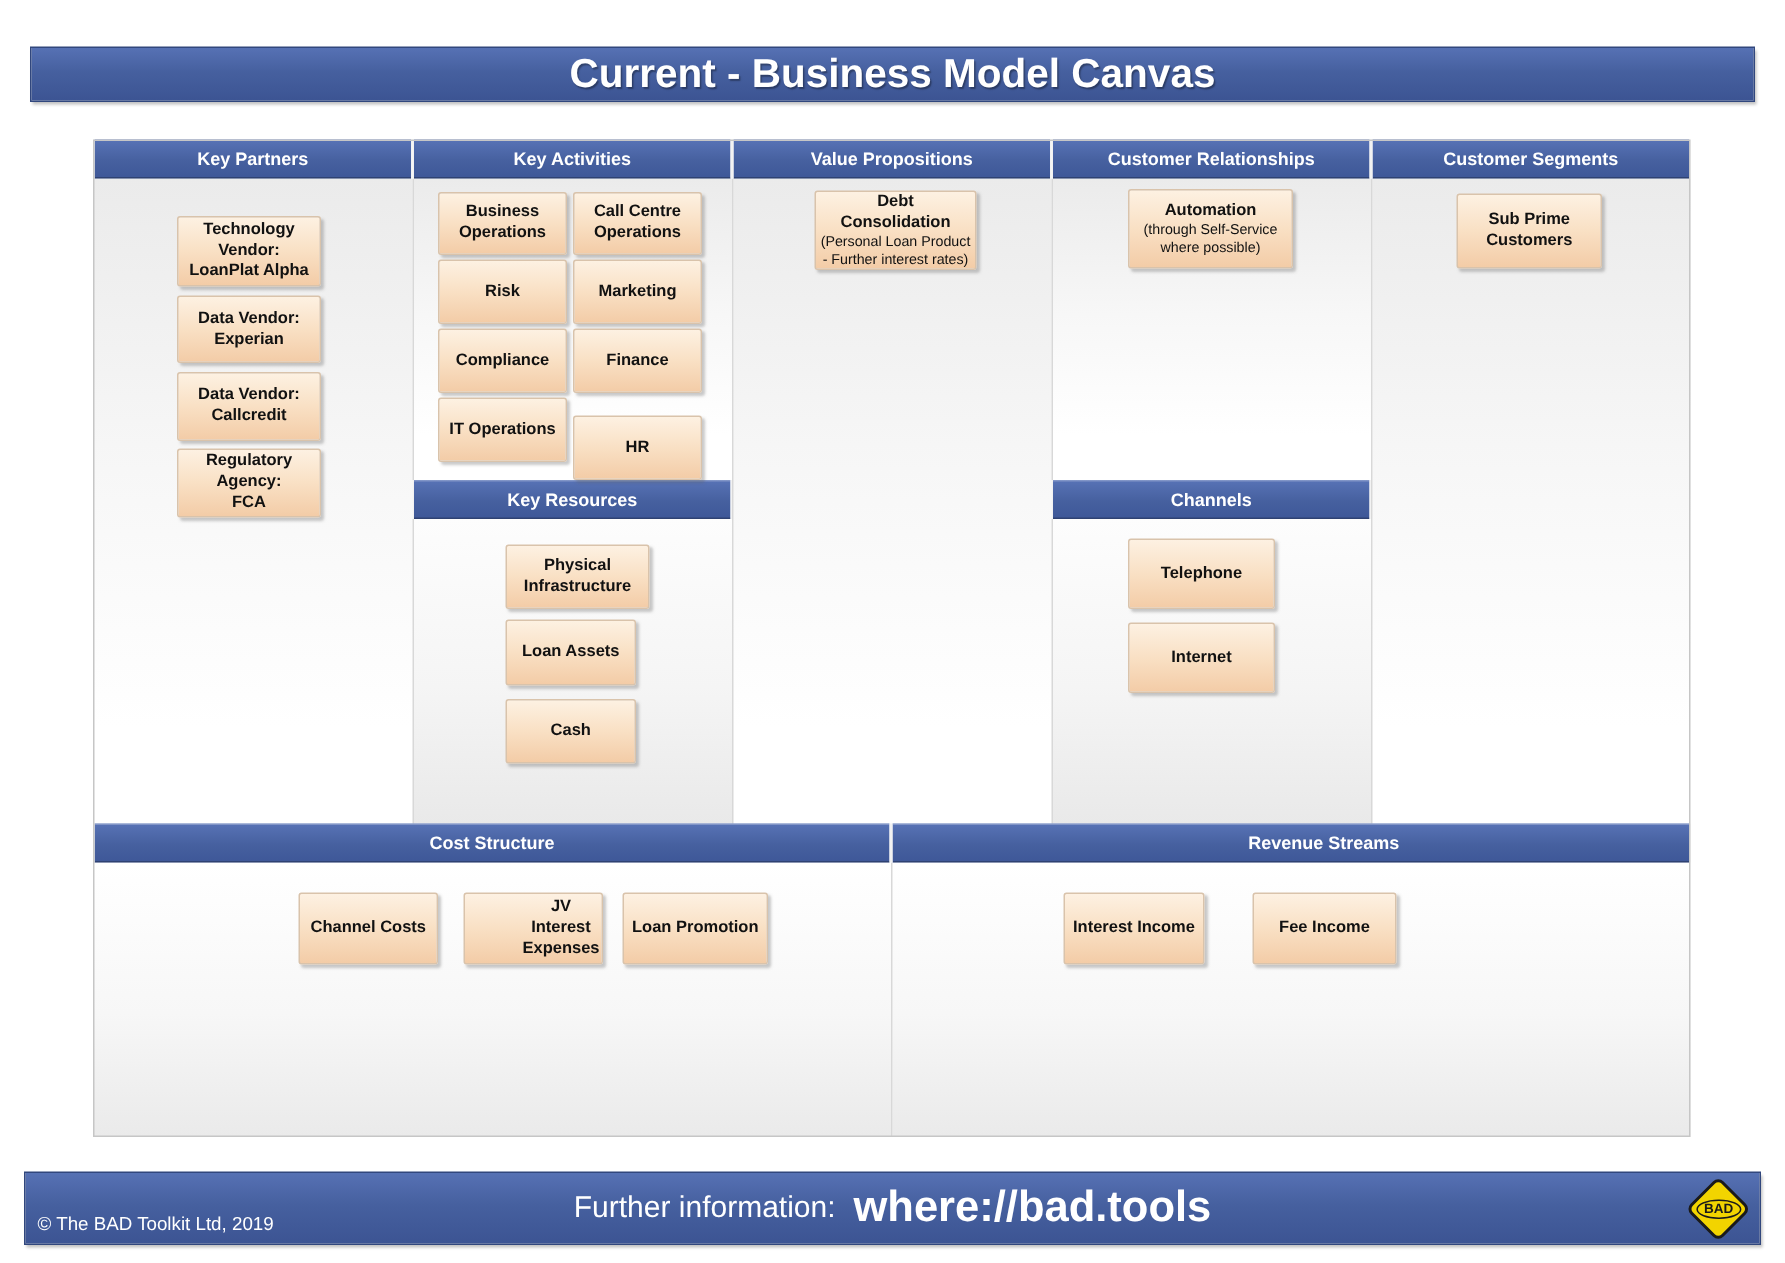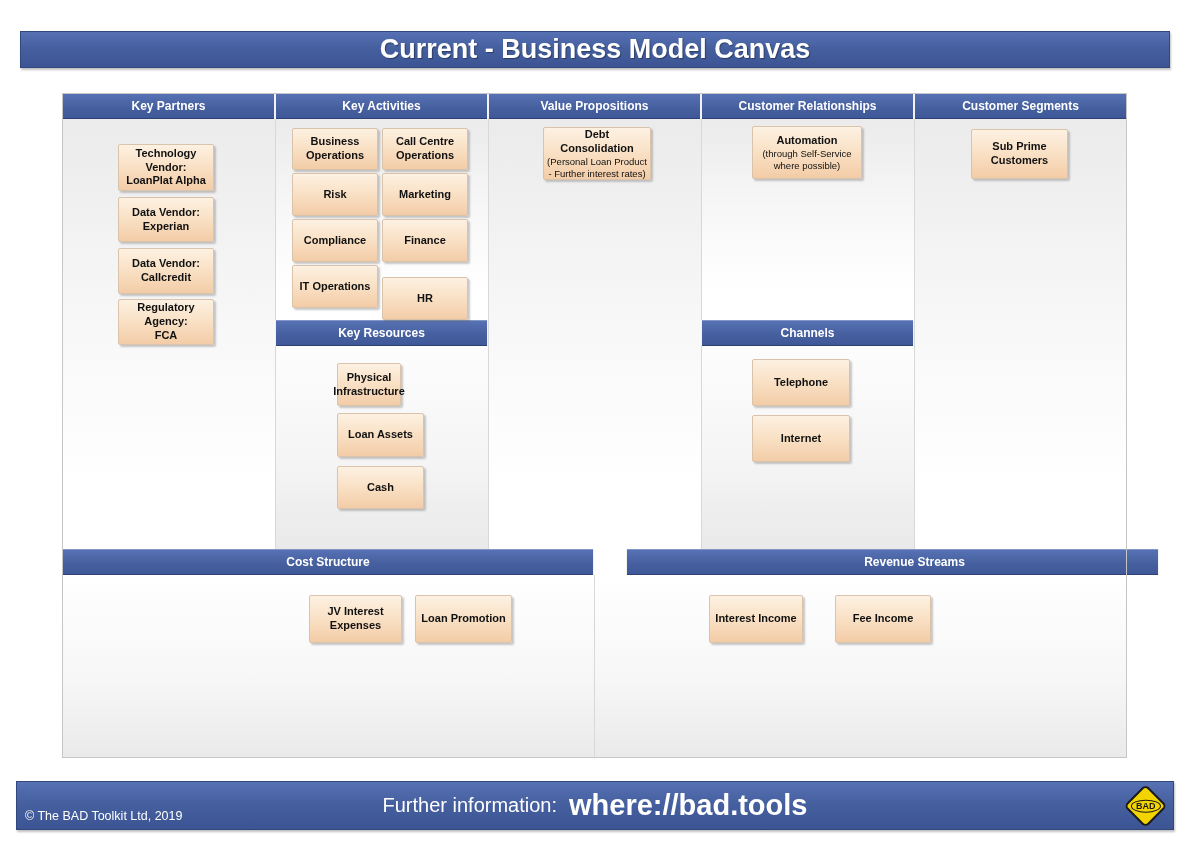--- a/index.html
+++ b/index.html
@@ -85,21 +85,21 @@
   <div class="cell cell-bot bl" style="left:594px; top:575px; width:533px; height:183px;"></div>
 
   <div class="hdr" style="left:62px; top:93px; width:213px;">Key Partners</div>
   <div class="hdr" style="left:275px; top:93px; width:213px;">Key Activities</div>
   <div class="hdr" style="left:488px; top:93px; width:213px;">Value Propositions</div>
   <div class="hdr" style="left:701px; top:93px; width:213px;">Customer Relationships</div>
   <div class="hdr" style="left:914px; top:93px; width:213px;">Customer Segments</div>
   <div class="hdr" style="left:275px; top:320px; width:213px;">Key Resources</div>
   <div class="hdr" style="left:701px; top:320px; width:213px;">Channels</div>
   <div class="hdr" style="left:62px; top:549px; width:532px;">Cost Structure</div>
-  <div class="hdr" style="left:626px; top:549px; width:533px;padding-left:44px;">Revenue Streams</div>
+  <div class="hdr" style="left:594px; top:549px; width:533px;padding-left:44px;">Revenue Streams</div>
 
   <div class="grid-outline"></div>
 
   <div class="box" style="left:118px; top:144px; width:96px; height:47px;">Technology Vendor:
 LoanPlat Alpha</div>
   <div class="box" style="left:118px; top:197px; width:96px; height:45px;">Data Vendor:
 Experian</div>
   <div class="box" style="left:118px; top:248px; width:96px; height:46px;">Data Vendor:
 Callcredit</div>
   <div class="box" style="left:118px; top:299px; width:96px; height:46px;">Regulatory Agency:
@@ -107,40 +107,41 @@
 
   <div class="box" style="left:292px; top:128px; width:86px; height:42px;">Business Operations</div>
   <div class="box" style="left:382px; top:128px; width:86px; height:42px;">Call Centre Operations</div>
   <div class="box" style="left:292px; top:173px; width:86px; height:43px;">Risk</div>
   <div class="box" style="left:382px; top:173px; width:86px; height:43px;">Marketing</div>
   <div class="box" style="left:292px; top:219px; width:86px; height:43px;">Compliance</div>
   <div class="box" style="left:382px; top:219px; width:86px; height:43px;">Finance</div>
   <div class="box" style="left:292px; top:265px; width:86px; height:43px;">IT Operations</div>
   <div class="box" style="left:382px; top:265px; width:86px; height:43px;margin-top:12px;">HR</div>
 
-  <div class="box" style="left:337px; top:363px; width:64px; height:43px;">Physical Infrastructure</div>
+  <div class="box" style="left:337px; top:363px; width:96px; height:43px;">Physical Infrastructure</div>
   <div class="box" style="left:337px; top:413px; width:87px; height:44px;">Loan Assets</div>
   <div class="box" style="left:337px; top:466px; width:87px; height:43px;">Cash</div>
 
   <div class="box" style="left:543px; top:127px; width:108px; height:53px;">
     <div class="box-title">Debt Consolidation</div>
     <div class="box-sub">(Personal Loan Product - Further interest rates)</div>
   </div>
 
   <div class="box" style="left:752px; top:126px; width:110px; height:53px;">
     <div class="box-title">Automation</div>
     <div class="box-sub">(through Self-Service where possible)</div>
   </div>
 
   <div class="box" style="left:752px; top:359px; width:98px; height:47px;">Telephone</div>
   <div class="box" style="left:752px; top:415px; width:98px; height:47px;">Internet</div>
 
   <div class="box" style="left:971px; top:129px; width:97px; height:50px;">Sub Prime Customers</div>
 
-  <div class="box" style="left:309px; top:595px; width:93px; height:48px;">JV Interest Expenses</div>
+  <div class="box" style="left:199px; top:595px; width:93px; height:48px;">Channel Costs</div>
+  <div class="box" style="left:309px; top:595px; width:93px; height:48px;padding-left:40px;">JV Interest Expenses</div>
   <div class="box" style="left:415px; top:595px; width:97px; height:48px;">Loan Promotion</div>
 
   <div class="box" style="left:835px; top:595px; width:96px; height:48px;">Fee Income</div>
   <div class="box" style="left:709px; top:595px; width:94px; height:48px;">Interest Income</div>
 
   <div class="blue-bar footer-bar">
     <div class="footer-copy">© The BAD Toolkit Ltd, 2019</div>
     <div class="footer-center">
       <span class="footer-label">Further information:</span>
       <span class="footer-url">where://bad.tools</span>

